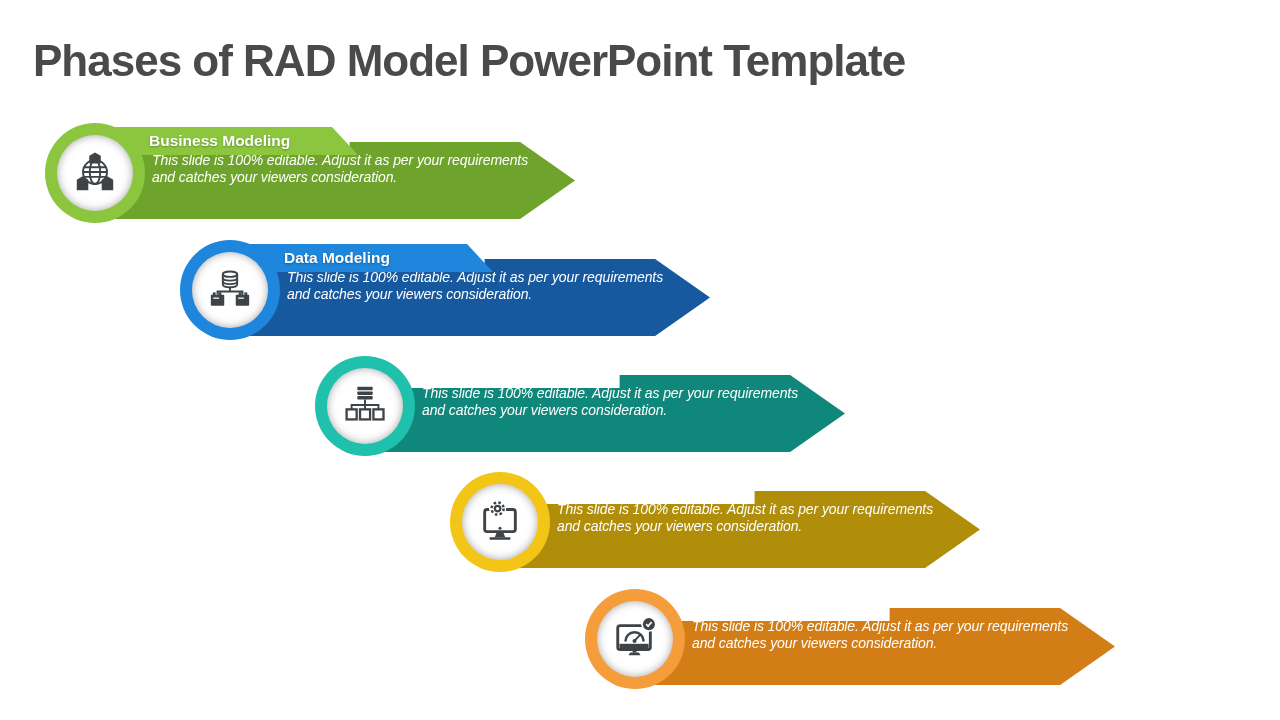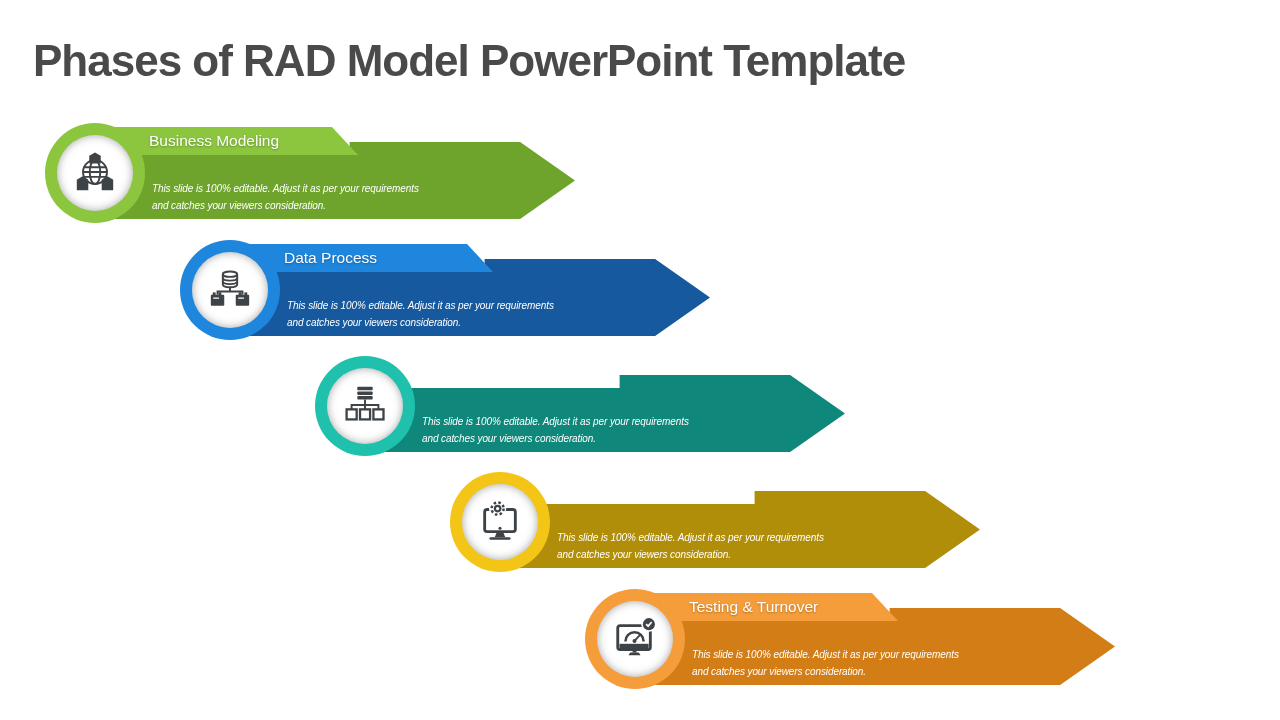--- a/index.html
+++ b/index.html
@@ -41,25 +41,25 @@
     width: 490px;
     height: 77px;
     background: var(--body);
     clip-path: polygon(0% 17%, 54% 17%, 54% 0%, 88.8% 0%, 100% 50%, 88.8% 100%, 0% 100%);
     z-index: 0;
   }
 
   .desc {
     position: absolute;
     left: 107px;
-    top: 57px;
+    top: 29px;
     width: 378px;
     z-index: 1;
     color: #ffffff;
-    font-size: 10px;
+    font-size: 14px;
     font-style: italic;
     line-height: 17px;
     letter-spacing: -0.1px;
     white-space: pre-line;
   }
 
   .band {
     position: absolute;
     left: 50px;
     top: 4px;
@@ -69,21 +69,21 @@
     clip-path: polygon(0 0, calc(100% - 26px) 0, 100% 100%, 0 100%);
     z-index: 2;
     display: flex;
     align-items: center;
     padding-left: 54px;
   }
 
   .band-label {
     color: #ffffff;
     font-size: 15.5px;
-    font-weight: normal;
+    font-weight: bold;
     white-space: nowrap;
     text-shadow: 0 1px 2px rgba(0,0,0,0.3);
   }
 
   .circle {
     position: absolute;
     left: 0;
     top: 0;
     width: 100px;
     height: 100px;
@@ -139,21 +139,21 @@
         </svg>
       </div>
     </div>
   </section>
 
   <section class="banner" style="left: 180px; top: 240px; --band: #1E86DC; --body: #17599E;">
     <div class="body-arrow"></div>
     <p class="desc">This slide is 100% editable. Adjust it as per your requirements
 and catches your viewers consideration.</p>
     <div class="band">
-      <span class="band-label">Data Process</span>
+      <span class="band-label">Data Modeling</span>
     </div>
     <div class="circle">
       <div class="inner">
         <svg width="46" height="46" viewBox="0 0 48 48">
           <g fill="none" stroke="currentColor" stroke-width="2">
             <ellipse cx="24" cy="7.5" rx="7.5" ry="2.8"></ellipse>
             <path d="M16.5 7.5 V18 c0 1.9 3.4 3.2 7.5 3.2 s7.5 -1.3 7.5 -3.2 V7.5"></path>
             <path d="M16.5 11.2 c0 1.8 3.4 3 7.5 3 s7.5 -1.2 7.5 -3"></path>
             <path d="M16.5 14.9 c0 1.8 3.4 3 7.5 3 s7.5 -1.2 7.5 -3"></path>
             <path d="M24 21.5 V25.5 M11 29 V25.5 H37 V29"></path>
@@ -218,23 +218,20 @@
           </g>
         </svg>
       </div>
     </div>
   </section>
 
   <section class="banner" style="left: 585px; top: 589px; --band: #F59D3A; --body: #D37D16;">
     <div class="body-arrow"></div>
     <p class="desc">This slide is 100% editable. Adjust it as per your requirements
 and catches your viewers consideration.</p>
-    <div class="band">
-      <span class="band-label">Testing &amp; Turnover</span>
-    </div>
     <div class="circle">
       <div class="inner">
         <svg width="46" height="46" viewBox="0 0 48 48">
           <rect x="6" y="10" width="34" height="25" rx="2.5" fill="none" stroke="currentColor" stroke-width="3"></rect>
           <rect x="7.8" y="29" width="30.4" height="4.4" fill="currentColor"></rect>
           <path d="M14 26.5 a9.5 9.5 0 1 1 19 0" fill="none" stroke="currentColor" stroke-width="2.6"></path>
           <path d="M23.5 26 L29.5 19.5" stroke="currentColor" stroke-width="2" fill="none"></path>
           <circle cx="23.5" cy="26" r="2.1" fill="currentColor"></circle>
           <rect x="21.5" y="35" width="4" height="3.2" fill="currentColor"></rect>
           <path d="M19 38 h9 l1.8 3 h-12.6 Z" fill="currentColor"></path>

